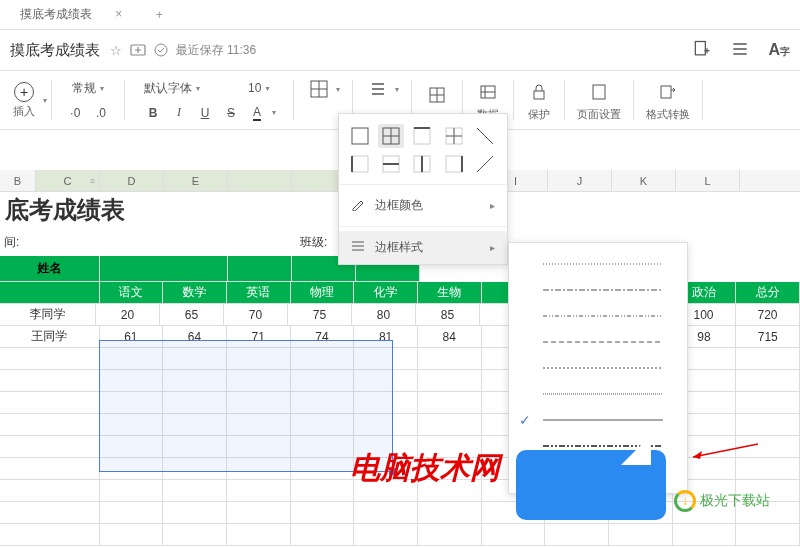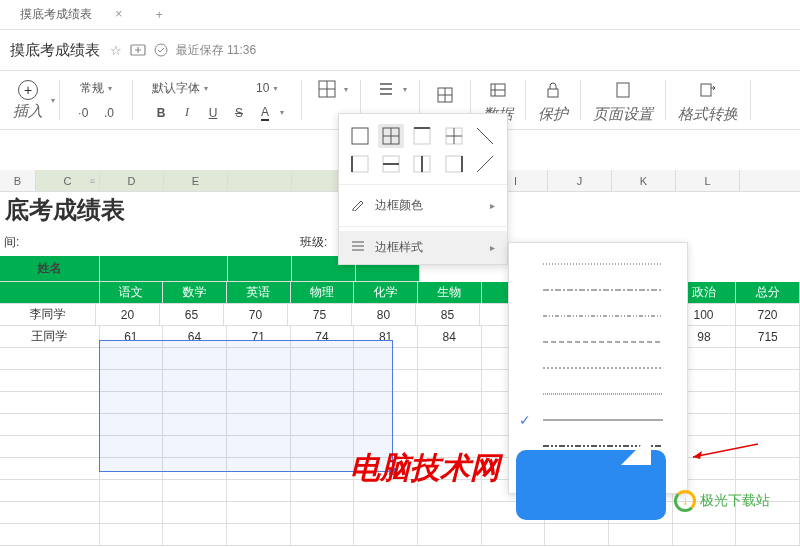--- a/index.html
+++ b/index.html
@@ -13,21 +13,21 @@
 .titlebar { height: 40px; display: flex; align-items: center; padding: 0 10px; }
 .title { font-size: 15px; color: #333; margin-right: 10px; }
 .title-icons { display: flex; gap: 8px; align-items: center; color: #888; font-size: 13px; }
 .title-icons span { display: inline-flex; align-items: center; }
 .save-text { font-size: 12px; color: #888; }
 .right-icons { margin-left: auto; display: flex; gap: 18px; align-items: center; color: #555; }
 .right-icons svg { width: 20px; height: 20px; }
 
 .toolbar { height: 60px; border-top: 1px solid #e0e0e0; border-bottom: 1px solid #e0e0e0; display: flex; align-items: center; padding: 0 5px; }
 .toolbar-group { display: flex; flex-direction: column; align-items: center; padding: 0 8px; height: 100%; justify-content: center; gap: 2px; }
-.toolbar-label { font-size: 15px; color: #666; font-style: italic; }
+.toolbar-label { font-size: 11px; color: #666; }
 .toolbar-sep { width: 1px; height: 40px; background: #e0e0e0; margin: 0 4px; }
 .toolbar-row { display: flex; gap: 4px; align-items: center; }
 .dd { display: inline-flex; align-items: center; border: 1px solid transparent; padding: 2px 6px; border-radius: 2px; font-size: 12px; color: #555; gap: 4px; }
 .dd-arrow { font-size: 8px; color: #888; }
 .icon-btn { width: 26px; height: 26px; display: inline-flex; align-items: center; justify-content: center; color: #555; border-radius: 2px; }
 .icon-btn.small { width: 22px; height: 22px; }
 .plus-circle { width: 20px; height: 20px; border: 1.5px solid #555; border-radius: 50%; display: flex; align-items: center; justify-content: center; font-size: 14px; }
 
 .border-menu { position: absolute; left: 338px; top: 113px; width: 170px; background: #fff; border: 1px solid #ddd; box-shadow: 0 2px 8px rgba(0,0,0,0.15); z-index: 100; padding-top: 6px; }
 .border-grid { display: grid; grid-template-columns: repeat(5, 1fr); gap: 4px; padding: 4px 8px; }
@@ -50,21 +50,21 @@
 .colh .sort-icon { position: absolute; right: 4px; font-size: 9px; color: #aaa; }
 
 .sheet { position: relative; }
 .row { display: flex; height: 22px; }
 .cell { border-right: 1px solid #ddd; border-bottom: 1px solid #ddd; display: flex; align-items: center; justify-content: center; font-size: 12px; }
 
 .big-title { font-size: 24px; font-weight: bold; position: absolute; left: 0; top: 157px; height: 36px; background: #fff; padding-left: 5px; padding-top: 2px; }
 .meta-row { position: absolute; left: 0; top: 195px; height: 20px; display: flex; font-size: 12px; }
 .meta-row span { display: inline-block; }
 
-.green-header { background: #00b050; color: #404040; font-weight: bold; }
+.green-header { background: #00b050; color: #000000; font-weight: bold; }
 .green-sub { background: #00b050; color: #fff; }
 
 .selection { position: absolute; left: 99px; top: 340px; width: 294px; height: 132px; border: 1.5px solid #4a7ae0; background: rgba(74,122,224,0.08); z-index: 5; pointer-events: none; }
 .sel-handle { position: absolute; right: -4px; bottom: -4px; width: 7px; height: 7px; background: #4a7ae0; }
 
 .red-arrow { position: absolute; left: 688px; top: 442px; width: 70px; height: 20px; z-index: 120; }
 
 .watermark1 { position: absolute; left: 350px; top: 448px; z-index: 130; font-family: "Microsoft YaHei"; text-align: center; }
 .watermark1 .l1 { font-size: 30px; font-weight: bold; color: #e60000; font-style: italic; }
 .watermark1 .l2 { font-size: 16px; color: #3a7ac0; font-style: italic; }
@@ -97,20 +97,34 @@
           <path d="M5 8h6M8 5v6" stroke="#888" stroke-width="1.2"></path>
         </svg>
     </span>
     <span>
       <svg width="14" height="14" viewBox="0 0 14 14">
           <circle cx="7" cy="7" r="6" fill="none" stroke="#888"></circle>
           <path d="M4 7l2 2 4-4" fill="none" stroke="#888"></path>
         </svg>
     </span>
     <span class="save-text">最近保存 11:36</span>
+  </div>
+  <div class="right-icons">
+    <span>
+      <svg viewBox="0 0 24 24">
+          <rect x="4" y="3" width="12" height="16" fill="none" stroke="#555" stroke-width="1.5"></rect>
+          <path d="M15 14h6M18 11v6" stroke="#555" stroke-width="1.5"></path>
+        </svg>
+    </span>
+    <span>
+      <svg viewBox="0 0 24 24">
+          <path d="M4 6h16M4 12h16M4 18h16" stroke="#555" stroke-width="1.8"></path>
+        </svg>
+    </span>
+    <span style="font-size:16px;font-weight:bold;">A<span style="font-size:10px">字</span></span>
   </div>
 </div>
 
 <div class="toolbar">
   <div class="toolbar-group">
     <div class="plus-circle">+</div>
     <span class="toolbar-label">插入</span>
   </div>
   <span class="dd-arrow">▾</span>
   <div class="toolbar-sep"></div>

